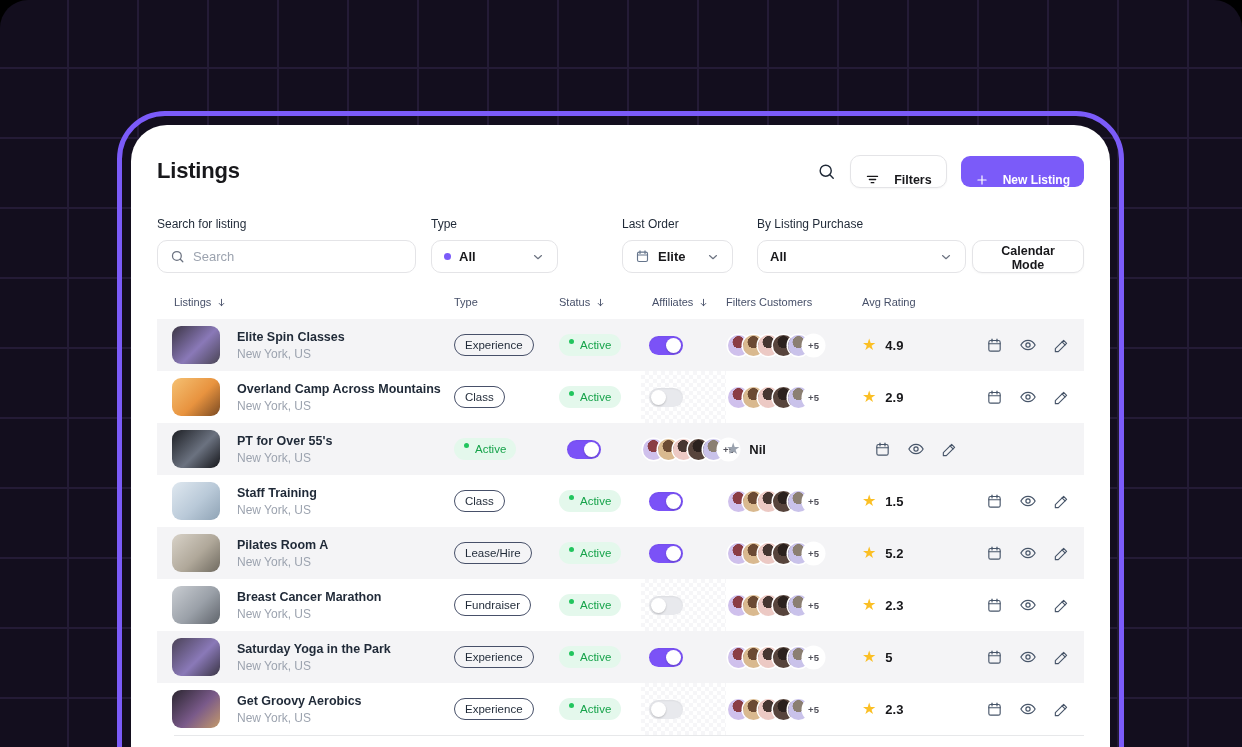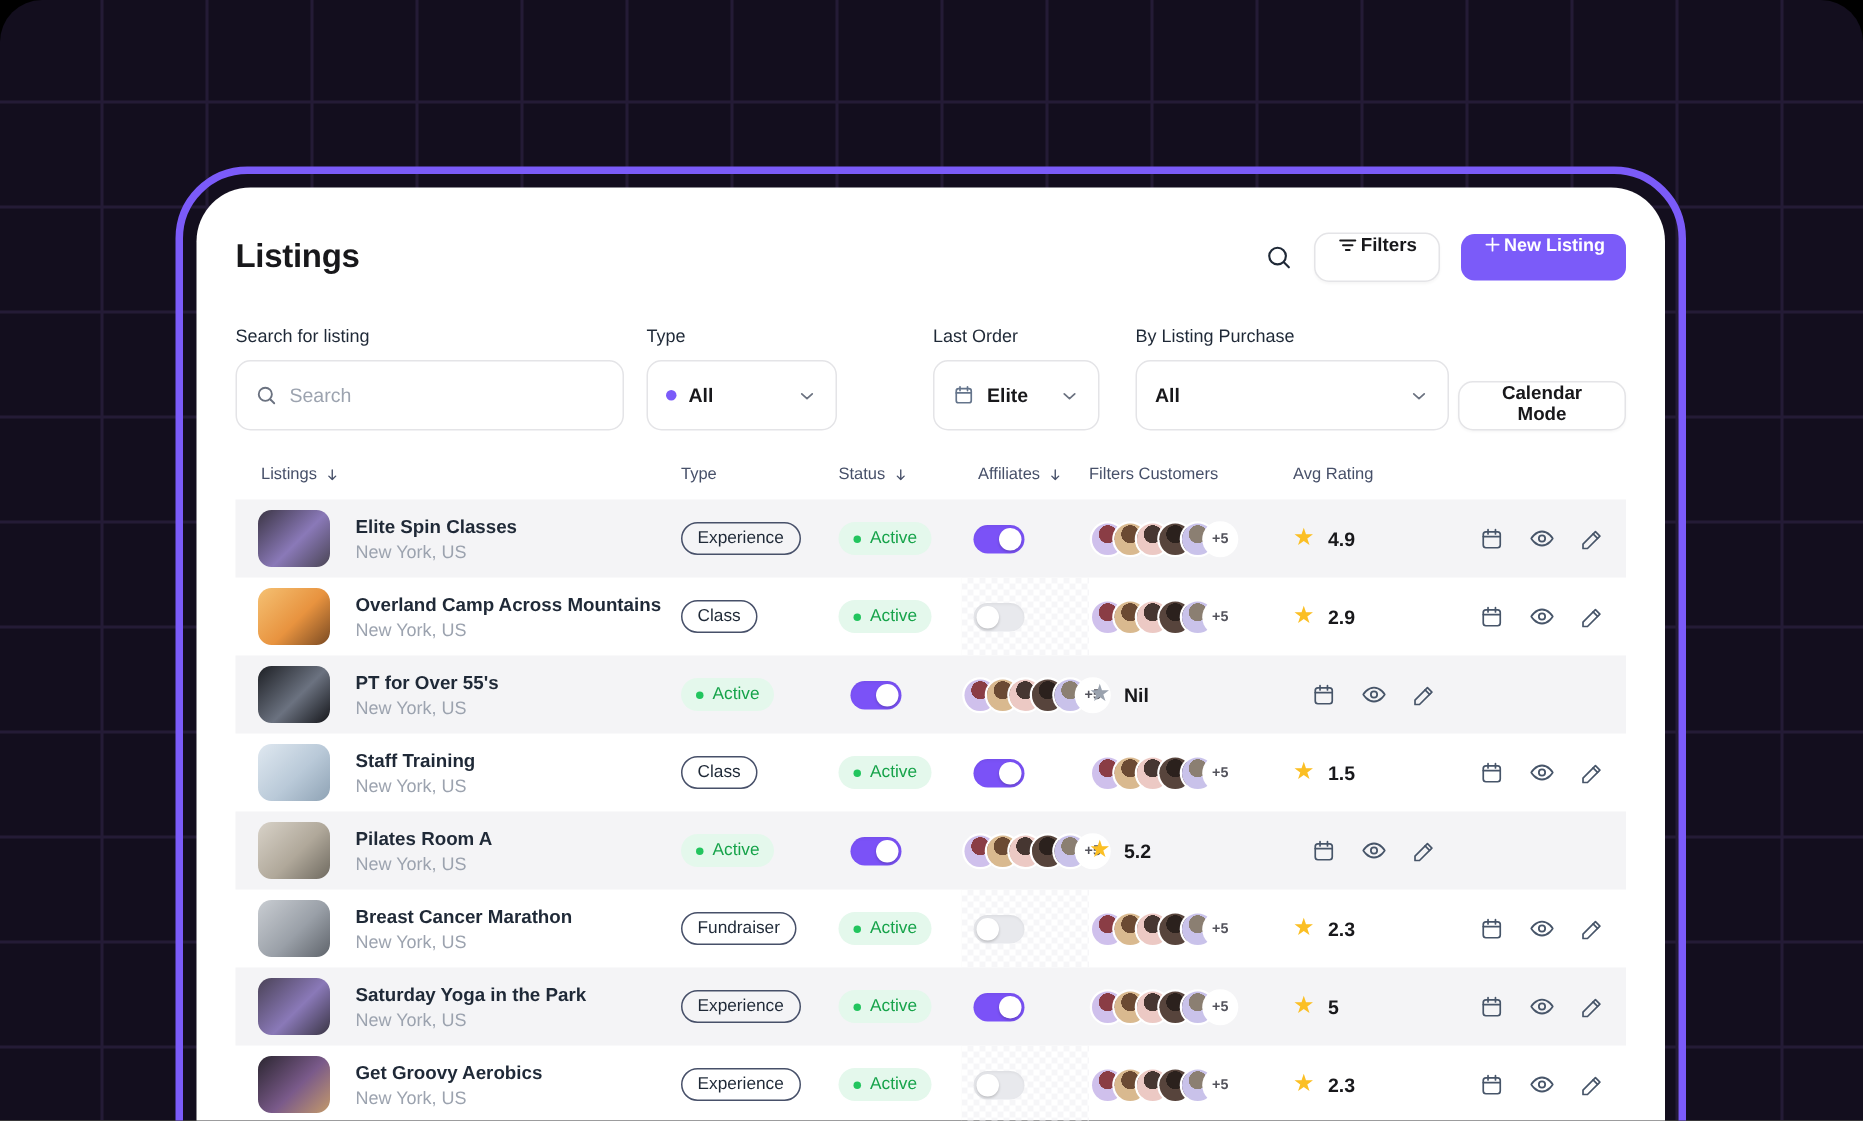--- a/index.html
+++ b/index.html
@@ -23,36 +23,36 @@
   .card {
     position:absolute; left:131px; top:125px; width:979px; height:680px;
     background:#fff; border-radius:36px; padding:0 26px;
   }
 
   
   .card-head { display:flex; align-items:center; height:44px; margin-top:24px; }
   .card-head h1 { font-size:22px; font-weight:700; color:#18181b; letter-spacing:-.2px; }
   .head-actions { margin-left:auto; display:flex; align-items:center; gap:14px; }
   .icon-btn { background:none; border:none; cursor:pointer; display:flex; align-items:center; }
-  .btn { display:flex; align-items:flex-start; gap:1px; cursor:pointer; font-family:inherit; }
+  .btn { display:flex; align-items:flex-end; gap:14px; cursor:pointer; font-family:inherit; }
   .btn.ghost {
     height:33px; padding:0 14px; background:#fff; border:1px solid #e4e4e7; border-radius:10px;
     font-size:12.5px; font-weight:700; color:#18181b; box-shadow:0 1px 2px rgba(0,0,0,.04);
   }
   .btn.primary {
     height:31px; padding:0 14px; background:#7b5bf9; border:none; border-radius:9px;
     font-size:12px; font-weight:600; color:#fff;
   }
 
   
   .filter-bar { display:flex; align-items:flex-end; margin-top:24px; }
   .f-group { display:flex; flex-direction:column; }
   .f-label { font-size:12px; font-weight:500; color:#1f2937; margin-bottom:9px; }
   .control {
-    height:47px; border:1px solid #e4e4e7; border-radius:10px; background:#fff;
+    height:33px; border:1px solid #e4e4e7; border-radius:10px; background:#fff;
     display:flex; align-items:center; padding:0 12px; gap:8px; cursor:pointer;
   }
   .control .val { font-size:13px; font-weight:600; color:#18181b; }
   .control .chev { margin-left:auto; display:flex; }
   .control input {
     border:none; outline:none; font-size:13px; color:#18181b; width:100%;
     font-family:inherit; background:transparent;
   }
   .control input::placeholder { color:#9ca3af; }
   .dot-purple { width:7px; height:7px; border-radius:50%; background:#7b5bf9; }
@@ -78,21 +78,21 @@
   .thumb-cell { padding-left:15px; }
   .thumb { width:48px; height:38px; border-radius:9px; }
   .name-cell { flex-direction:column; align-items:flex-start; justify-content:center; gap:3px; }
   .l-name { font-size:12.5px; font-weight:600; color:#1f2937; }
   .l-loc { font-size:12px; color:#9ca3af; }
   .pill {
     border:1.3px solid #475069; border-radius:999px; padding:4px 10px;
     font-size:11.5px; font-weight:500; color:#1f2937; white-space:nowrap;
   }
   .status {
-    display:flex; align-items:center; gap:6px; background:#e4f8ec; border-radius:999px;
+    display:flex; align-items:flex-start; gap:6px; background:#e4f8ec; border-radius:999px;
     padding:5px 10px; font-size:11.5px; font-weight:500; color:#16a34a;
   }
   .status .dot { width:5px; height:5px; border-radius:50%; background:#22c55e; }
   .affil-cell { padding-left:8px; }
   .affil-cell.checker {
     background-image:repeating-conic-gradient(#f6f6f8 0% 25%, transparent 0% 50%);
     background-size:8px 8px;
   }
   .switch {
     width:34px; height:19px; border-radius:999px; background:#e8e9ed; position:relative;
@@ -522,20 +522,23 @@
 
   <div class="grid row alt">
     <div class="cell thumb-cell">
       <div class="thumb" style="background: linear-gradient(135deg, rgb(216, 210, 200), rgb(176, 168, 154) 55%, rgb(111, 106, 96));"></div>
     </div>
     <div class="cell name-cell">
       <span class="l-name">Pilates Room A</span>
       <span class="l-loc">New York, US</span>
     </div>
     <div class="cell">
+      <span class="pill">Lease/Hire</span>
+    </div>
+    <div class="cell">
       <span class="status">
         <i class="dot"></i>
         <span>Active</span>
       </span>
     </div>
     <div class="cell affil-cell">
       <span class="switch on">
               <i class="knob"></i>
             </span>
     </div>

